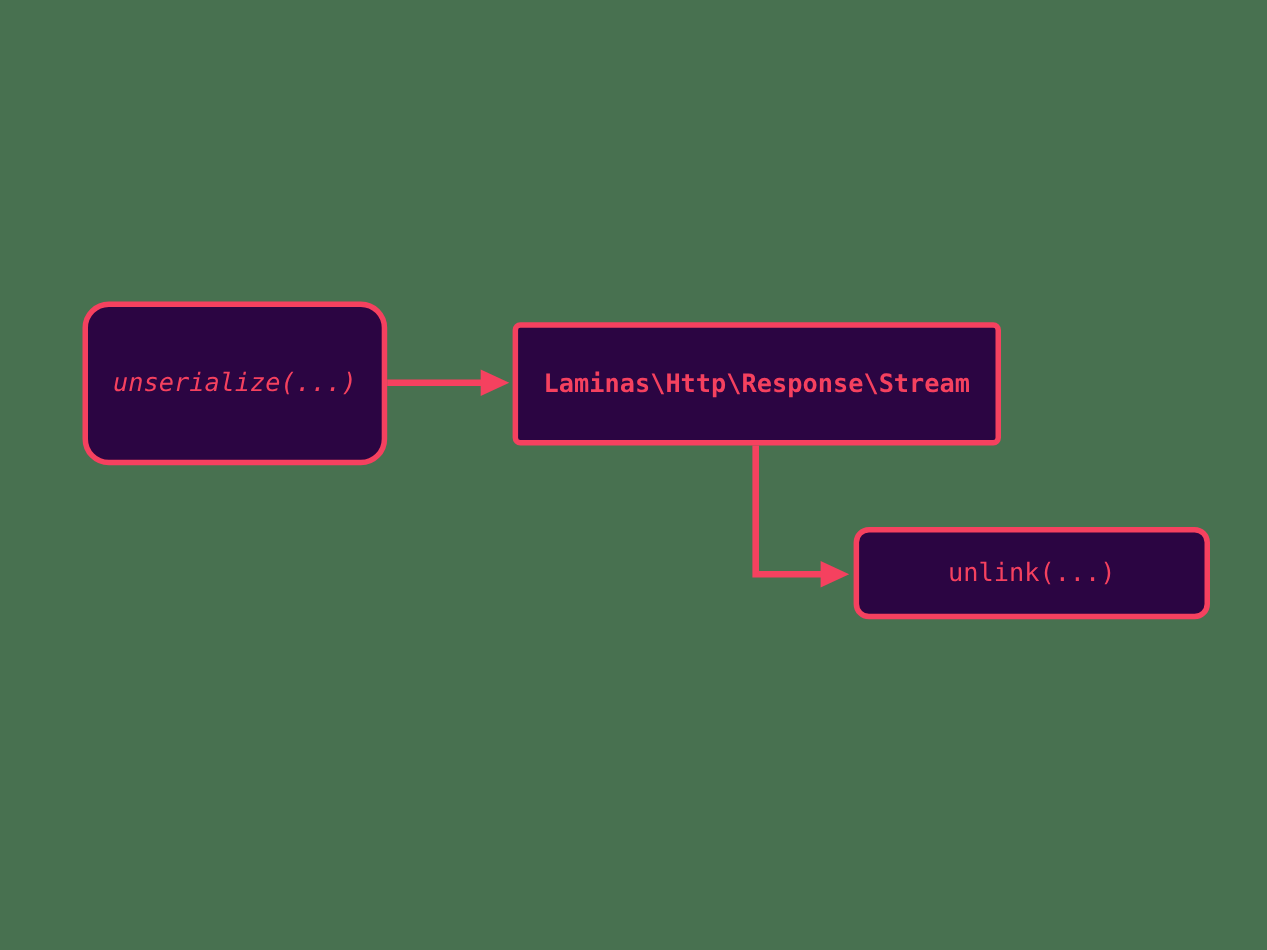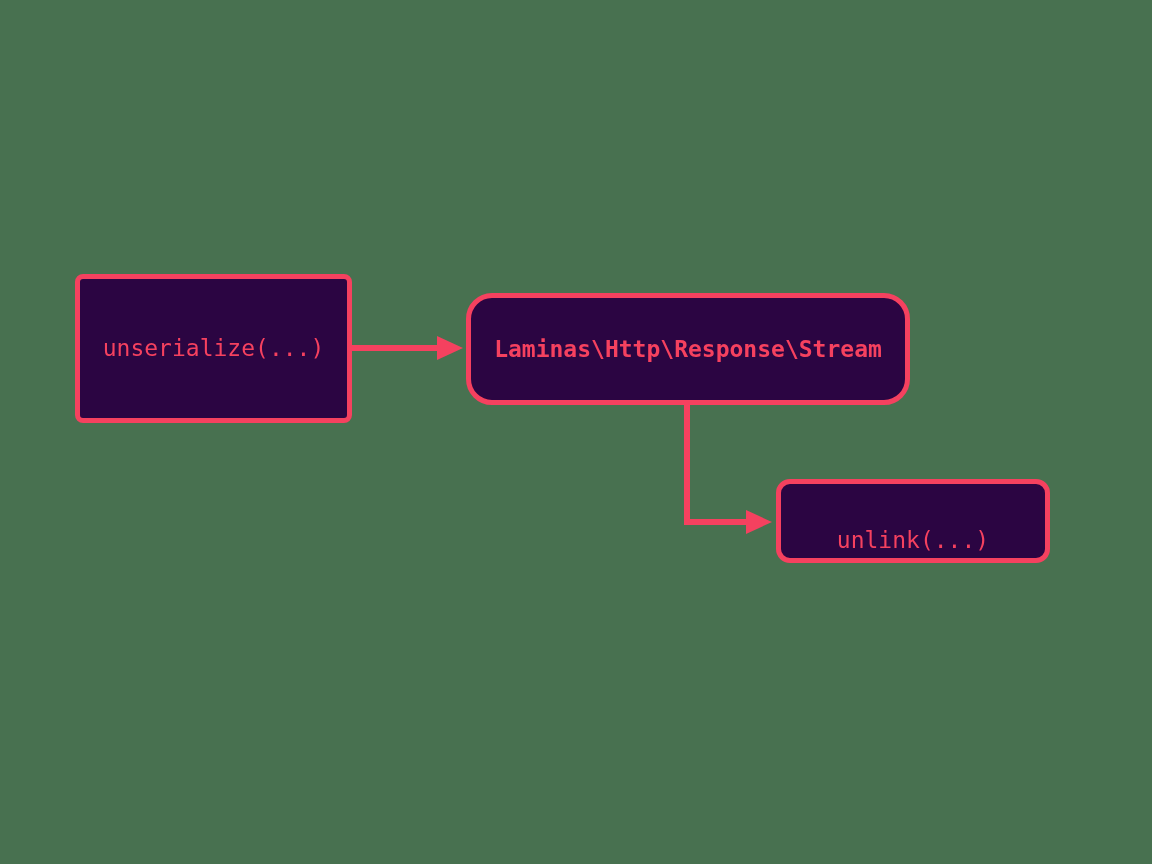--- a/index.html
+++ b/index.html
@@ -32,36 +32,36 @@
     justify-content: center;
     text-align: center;
     font-size: 23px;
     line-height: 35px;
   }
   .node-unserialize {
     left: 75px;
     top: 274px;
     width: 277px;
     height: 149px;
-    border-radius: 8px;
+    border-radius: 24px;
+    font-style: italic;
   }
   .node-stream-destruct {
     left: 466px;
     top: 293px;
     width: 444px;
     height: 112px;
-    border-radius: 26px;
+    border-radius: 7px;
   }
   .node-unlink {
     left: 776px;
     top: 479px;
-    width: 274px;
+    width: 324px;
     height: 84px;
     border-radius: 14px;
-    justify-content: flex-end;
   }
   .node-line-bold { font-weight: bold; }
   .edges-layer {
     position: absolute;
     left: 0;
     top: 0;
     width: 1152px;
     height: 864px;
     pointer-events: none;
   }

